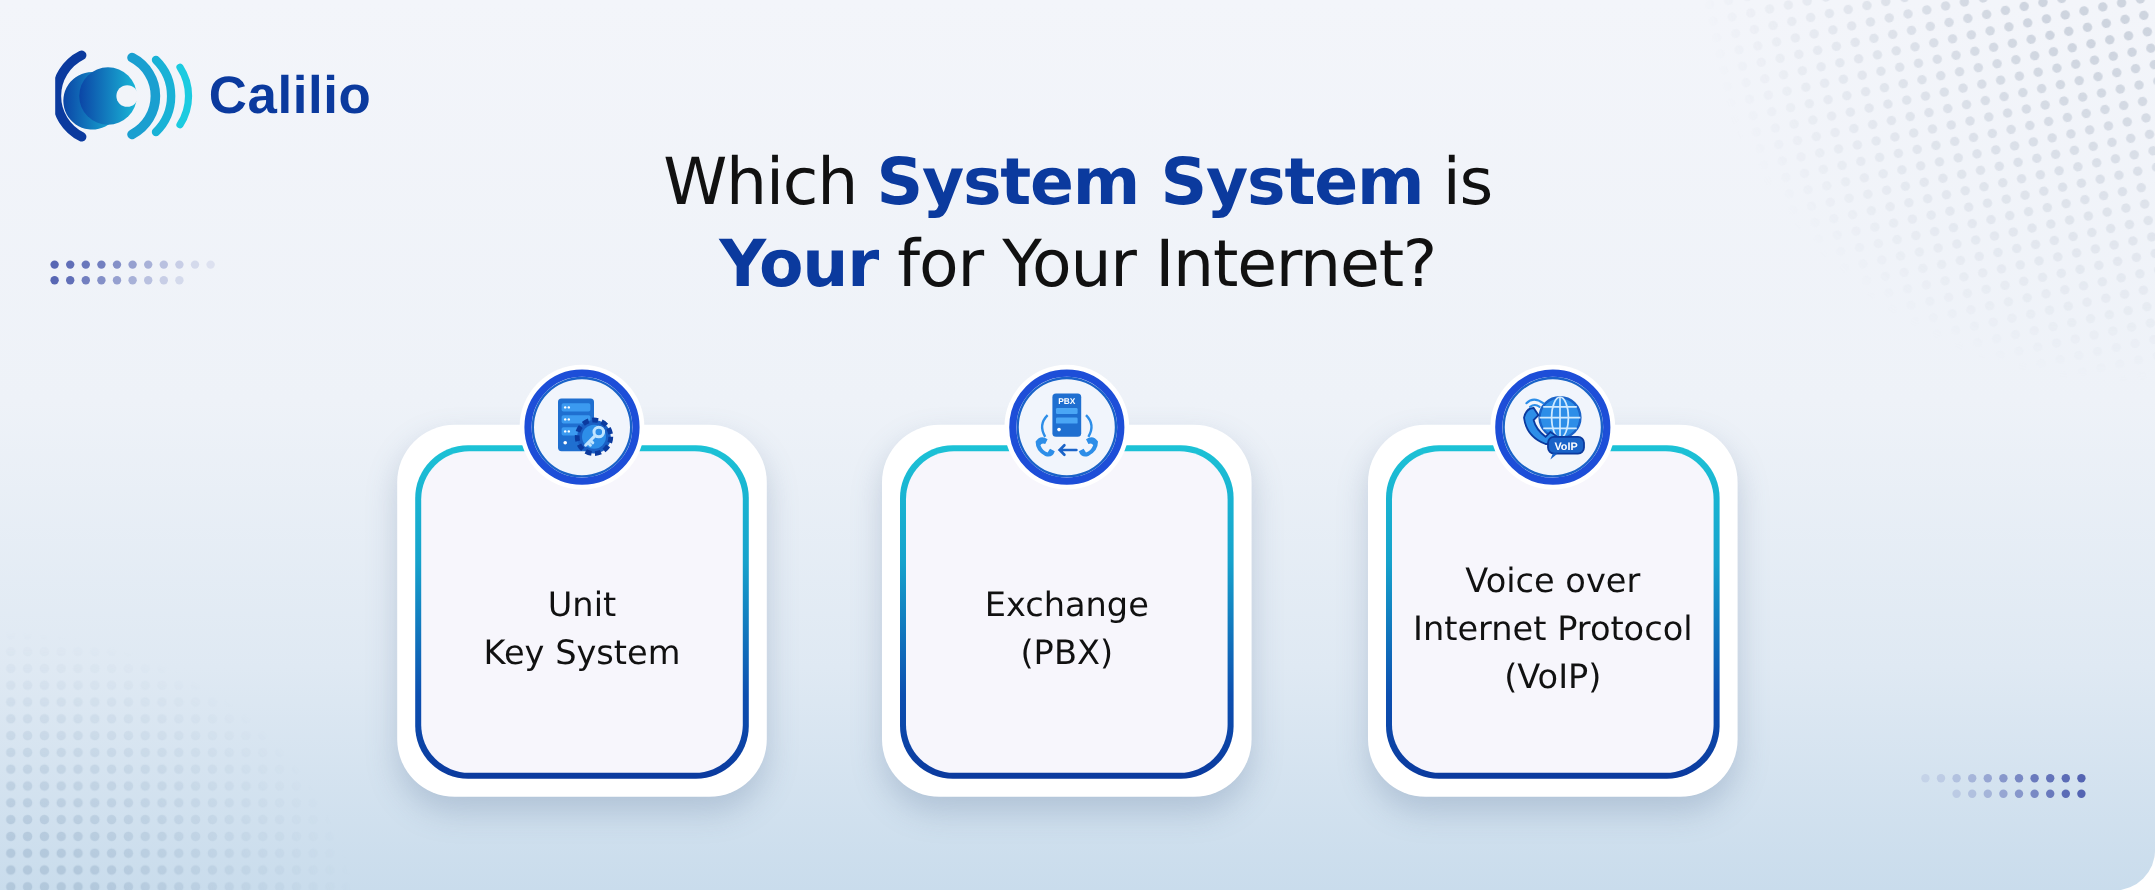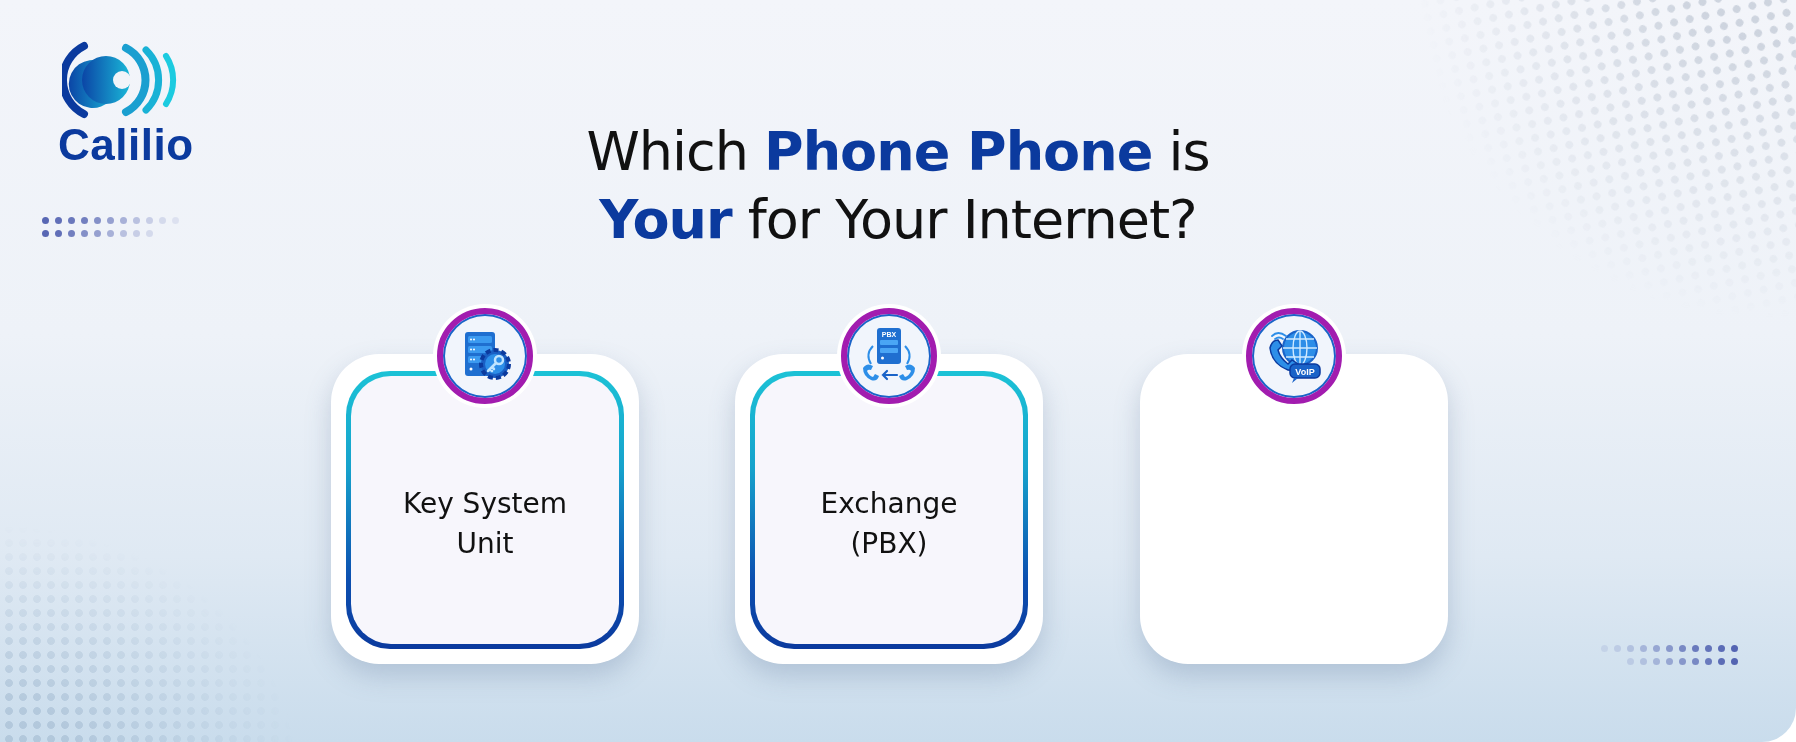--- a/index.html
+++ b/index.html
@@ -27,21 +27,21 @@
     background-image: radial-gradient(circle, rgba(150,175,200,0.45) 3.5px, transparent 4.3px);
     background-size: 14px 14px;
     -webkit-mask-image: radial-gradient(ellipse at 10% 95%, #000 20%, transparent 70%);
             mask-image: radial-gradient(ellipse at 10% 95%, #000 20%, transparent 70%);
   }
   .dots { position: absolute; display: flex; flex-direction: column; gap: 6px; }
   .dot-row { display: flex; gap: 6px; }
   .dot { width: 7px; height: 7px; border-radius: 50%; background: #3e4fa8; filter: blur(0.6px); }
 
   
-  .logo { position: absolute; left: 46px; top: 40px; display: flex; align-items: center; flex-direction: column; }
+  .logo { position: absolute; left: 46px; top: 40px; display: flex; align-items: center; }
   .logo-mark { width: 116px; height: 80px; }
   .logo-text {
     margin-left: 12px; font-size: 44px; font-weight: bold; color: #0b3a9e;
     font-family: "Liberation Sans", sans-serif; letter-spacing: 0.5px;
   }
 
   
   .headline {
     position: absolute; left: 0; width: 1796px; top: 118px; text-align: center;
     font-family: "DejaVu Sans", sans-serif; font-size: 54px; line-height: 68px;
@@ -69,21 +69,21 @@
     font-size: 28px; line-height: 40px; color: #111111; margin-top: 28px;
   }
   .card-label span { display: block; }
   .icon-badge {
     position: absolute; left: 50%; top: -50px; width: 104px; height: 104px;
     margin-left: -52px; border-radius: 50%; background: #ffffff;
     display: flex; align-items: center; justify-content: center;
   }
   .icon-ring {
     width: 84px; height: 84px; border-radius: 50%;
-    border: 6px solid #a21caf; background: #f1f5fc;
+    border: 6px solid #1d4ed8; background: #f1f5fc;
     display: flex; align-items: center; justify-content: center;
     box-shadow: inset 0 0 0 2px #1a63c8;
   }
   .icon-ring svg { width: 64px; height: 64px; }
 </style>
 </head>
 <body>
 
 <div class="canvas">
 
@@ -158,33 +158,33 @@
       <circle cx="60" cy="40" r="9" fill="#f2f4f9"></circle>
       <path d="M64 8 A36 36 0 0 1 64 72" fill="none" stroke="#1a9fd0" stroke-width="8" stroke-linecap="round"></path>
       <path d="M84 10 A42 42 0 0 1 84 70" fill="none" stroke="#19b2d6" stroke-width="7" stroke-linecap="round"></path>
       <path d="M104 16 A44 44 0 0 1 104 64" fill="none" stroke="#1ccbe0" stroke-width="6" stroke-linecap="round"></path>
     </svg>
     <span class="logo-text">Calilio</span>
   </div>
 
   <h1 class="headline" style="margin:0;">
     <span>
-      <span>Which </span><span class="accent">Phone Phone</span><span> is</span>
+      <span>Which </span><span class="accent">System System</span><span> is</span>
     </span><br>
     <span>
       <span class="accent">Your</span><span> for Your Internet?</span>
     </span>
   </h1>
 
   <div class="card" style="left:331px;">
     <div class="card-inner">
       <div class="card-face">
         <div class="card-label">
+          <span>Unit</span>
           <span>Key System</span>
-          <span>Unit</span>
         </div>
       </div>
     </div>
     <div class="icon-badge">
       <div class="icon-ring">
         <svg viewBox="0 0 64 64">
           <rect x="12" y="8" width="30" height="44" rx="3" fill="#1f6fd0"></rect>
           <rect x="15" y="12" width="24" height="7" rx="1.5" fill="#3b9af0"></rect>
           <rect x="15" y="22" width="24" height="7" rx="1.5" fill="#3b9af0"></rect>
           <rect x="15" y="32" width="24" height="7" rx="1.5" fill="#3b9af0"></rect>
@@ -227,20 +227,29 @@
           <path d="M48 22 Q56 30 50 40" fill="none" stroke="#2d8ee8" stroke-width="2"></path>
           <path d="M6 44 q4 -6 10 -2 l-2 4 q-3 -1 -4 1 q2 5 6 6 l2 -3 l4 2 q-2 6 -8 4 q-8 -4 -8 -12z" fill="#2d8ee8"></path>
           <path d="M58 44 q-4 -6 -10 -2 l2 4 q3 -1 4 1 q-2 5 -6 6 l-2 -3 l-4 2 q2 6 8 4 q8 -4 8 -12z" fill="#2d8ee8"></path>
           <path d="M40 51 L26 51 M30 47 L26 51 L30 55" fill="none" stroke="#1a63c8" stroke-width="2.2" stroke-linecap="round"></path>
         </svg>
       </div>
     </div>
   </div>
 
   <div class="card" style="left:1140px;">
+    <div class="card-inner">
+      <div class="card-face">
+        <div class="card-label">
+          <span>Voice over</span>
+          <span>Internet Protocol</span>
+          <span>(VoIP)</span>
+        </div>
+      </div>
+    </div>
     <div class="icon-badge">
       <div class="icon-ring">
         <svg viewBox="0 0 64 64">
           <circle cx="38" cy="24" r="17" fill="#2d8ee8" stroke="#1a63c8" stroke-width="2"></circle>
           <g fill="none" stroke="#cfeaff" stroke-width="1.4">
             <ellipse cx="38" cy="24" rx="7" ry="17"></ellipse>
             <line x1="38" y1="7" x2="38" y2="41"></line>
             <line x1="21" y1="24" x2="55" y2="24"></line>
             <path d="M24 15 H52 M24 33 H52"></path>
           </g>

